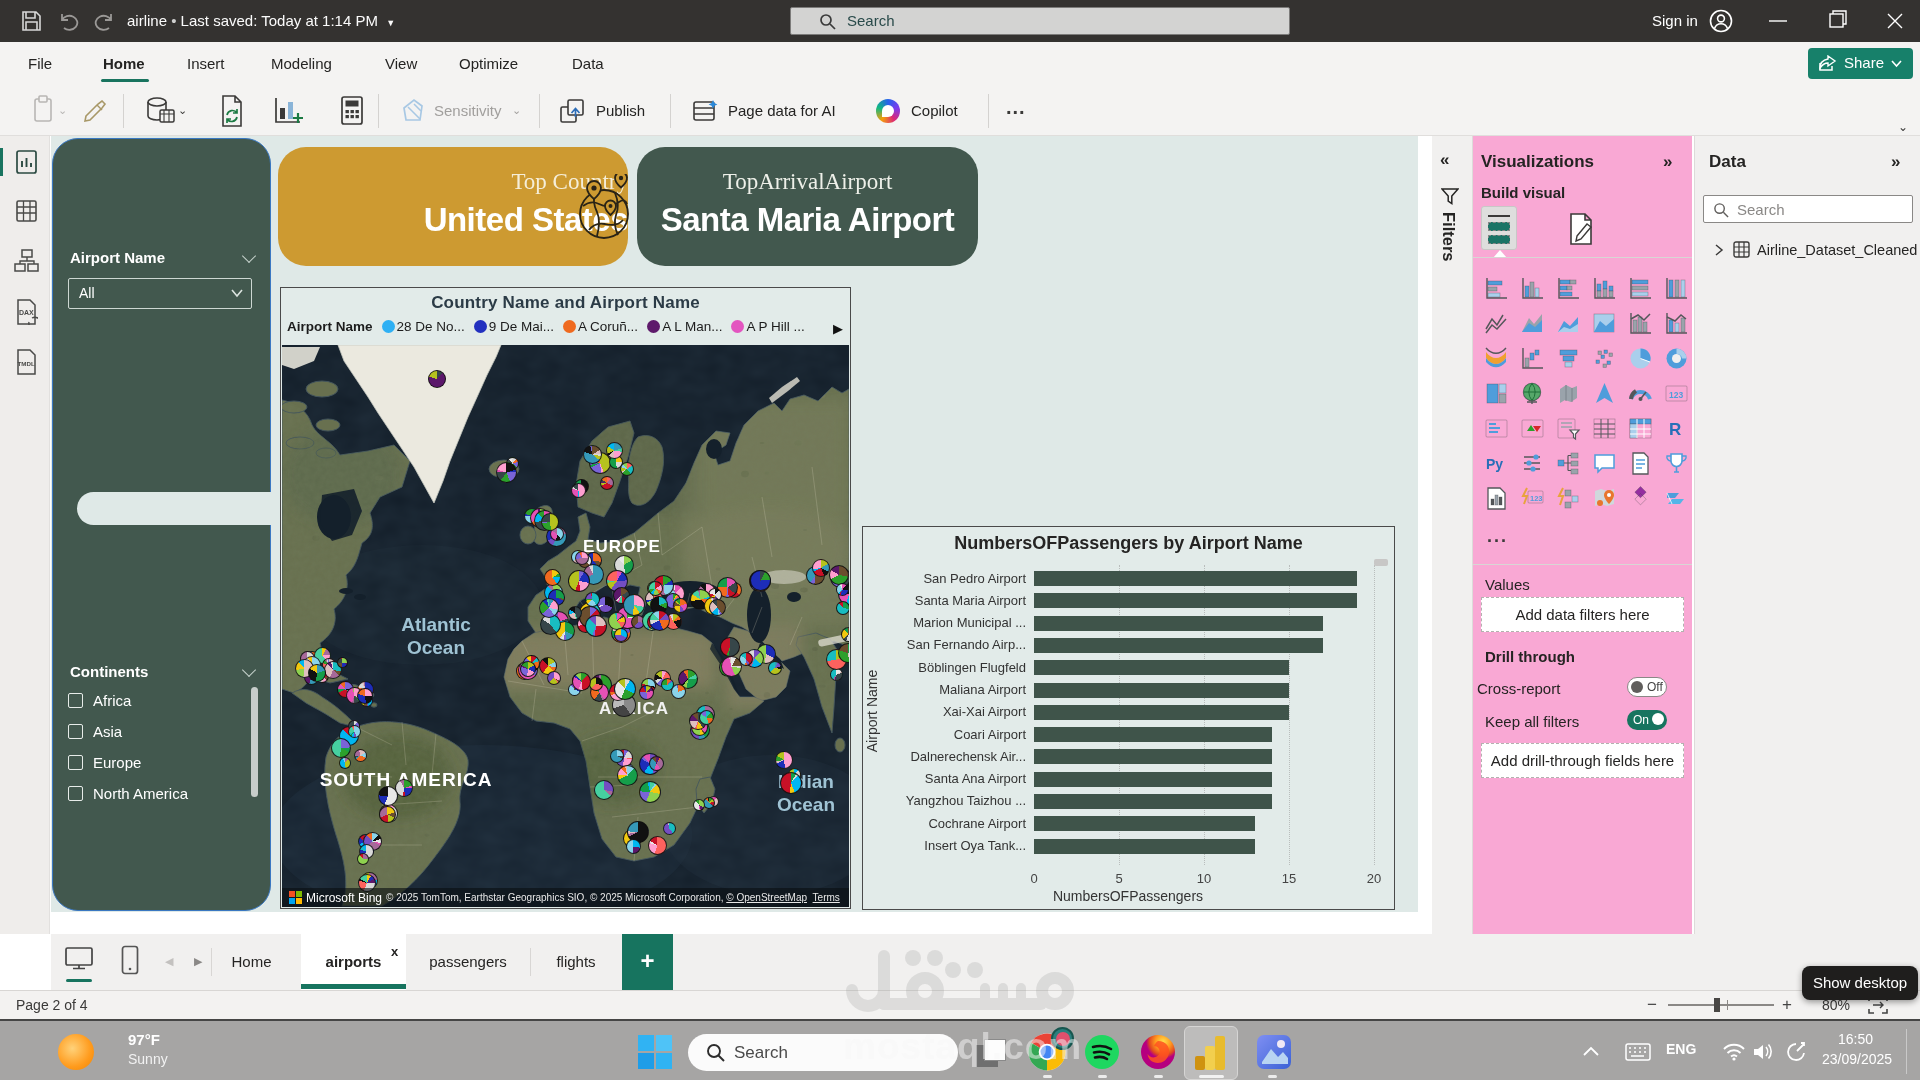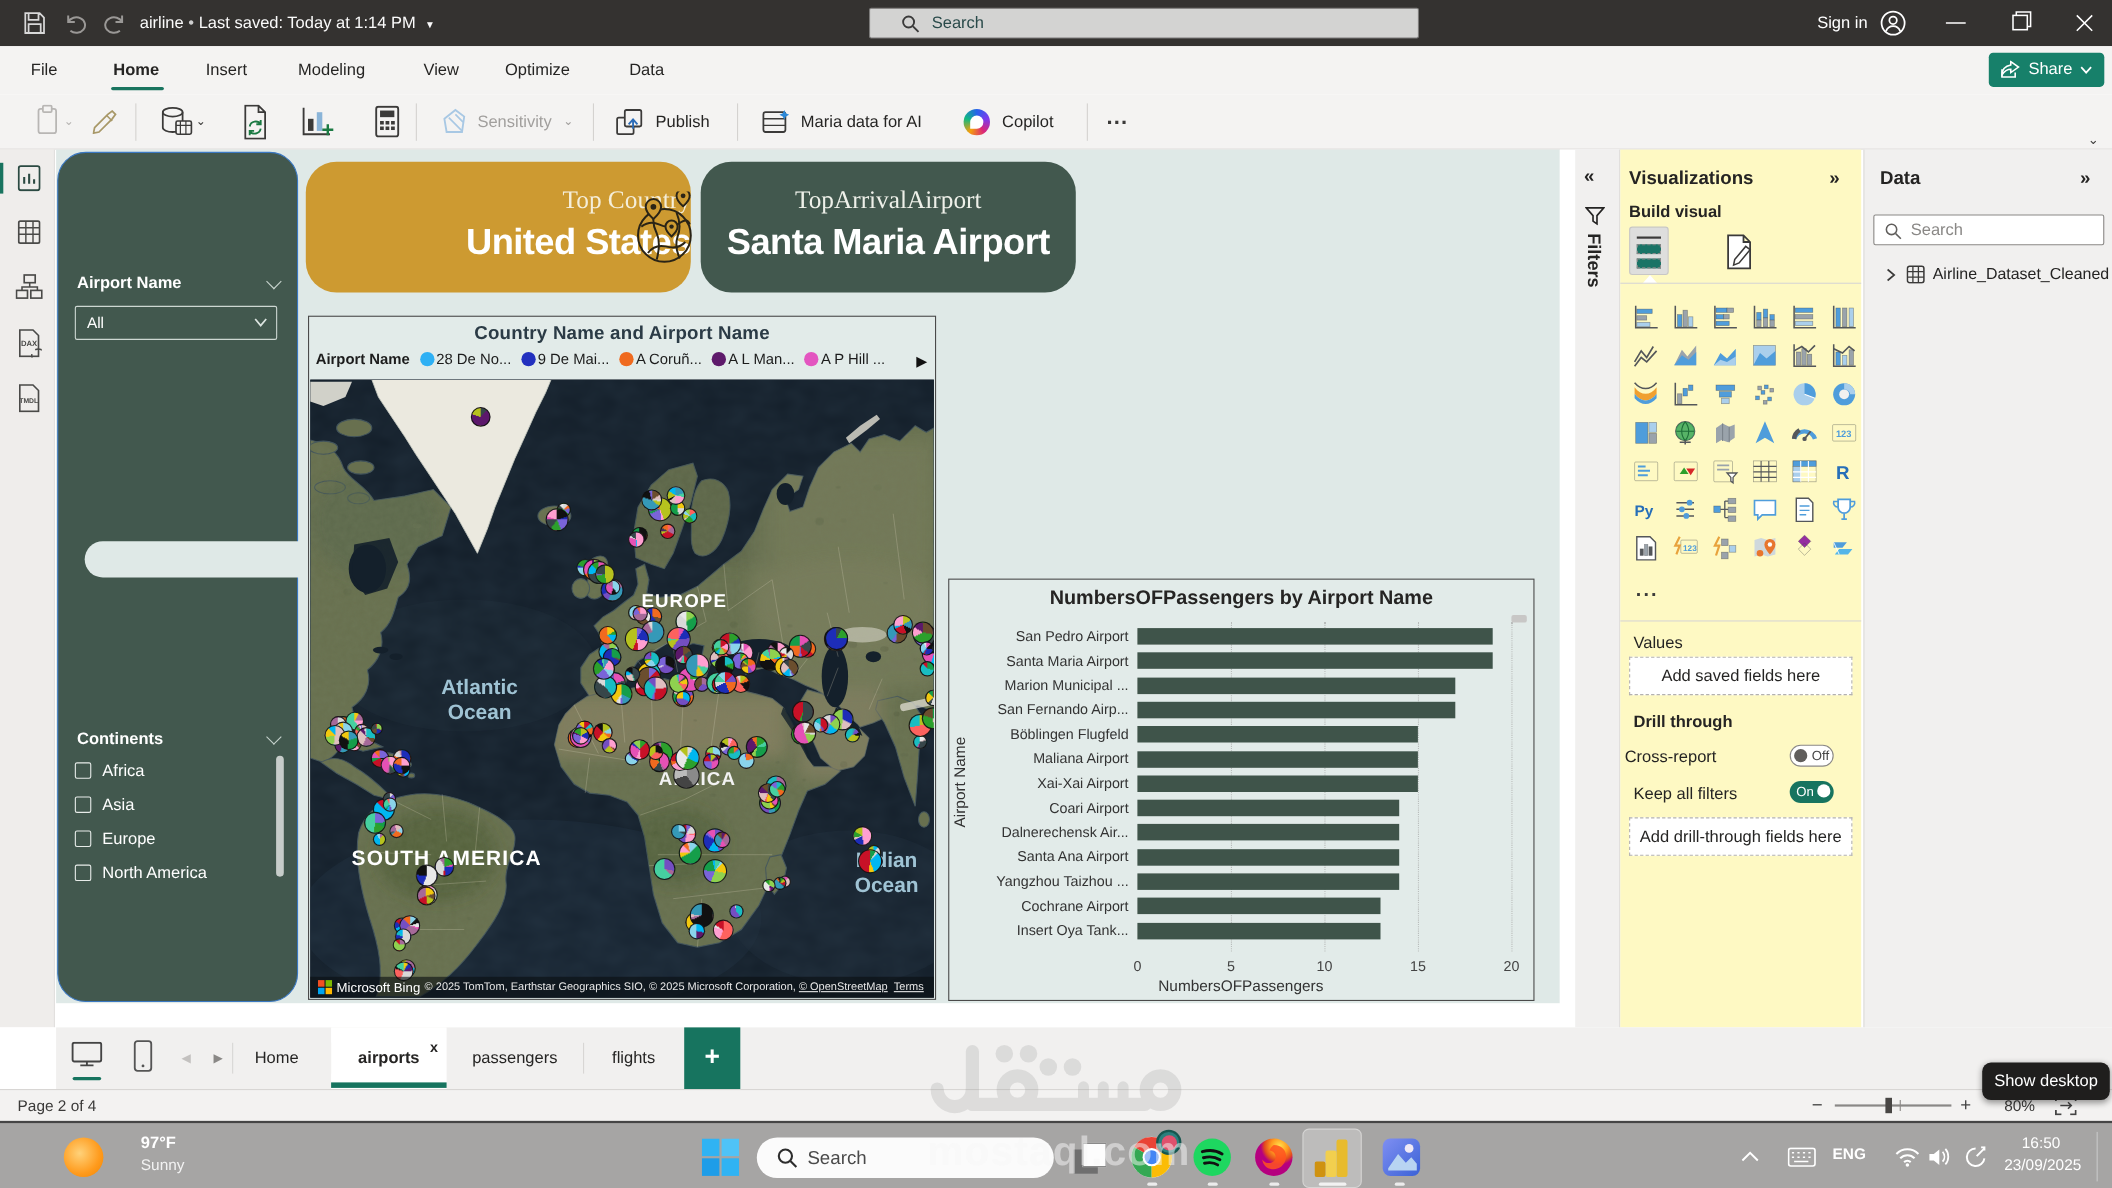--- a/index.html
+++ b/index.html
@@ -51,21 +51,21 @@
 #barvis{position:absolute;left:811px;top:390px;width:533px;height:384px;background:#e2ebe9;border:1px solid #4a4a4a;}
 #bartitle{position:absolute;left:0;top:6px;width:100%;text-align:center;font-size:18px;color:#252423;font-weight:bold;}
 .blab{position:absolute;width:155px;text-align:right;font-size:13px;color:#333;}
 .bar{position:absolute;left:171px;height:15px;background:#3f544a;}
 .gline{position:absolute;width:1px;border-left:1px dotted #b9bdbc;top:38px;height:300px;}
 .xt{position:absolute;top:344px;width:30px;text-align:center;font-size:13px;color:#444;}
 #xtitle{position:absolute;left:100px;top:361px;width:330px;text-align:center;font-size:14px;color:#333;}
 #ytitle{position:absolute;left:-66px;top:176px;width:150px;text-align:center;font-size:14px;color:#333;transform:rotate(-90deg);}
 
 #filtstrip{position:absolute;left:1432px;top:136px;width:41px;height:798px;background:#f1f0ef;border-right:1px solid #dddbd9;}
-#vizpane{position:absolute;left:1473px;top:136px;width:219px;height:798px;background:#fef9c3;}
+#vizpane{position:absolute;left:1473px;top:136px;width:219px;height:798px;background:#f9a8d4;}
 #datapane{position:absolute;left:1694px;top:136px;width:226px;height:798px;background:#f1f0ef;border-left:1px solid #dddbd9;}
 .ptitle{font-size:17px;font-weight:bold;color:#252423;}
 .vicon{position:absolute;width:25px;height:25px;}
 .vicon rect{stroke:rgba(62,66,70,.5);stroke-width:.6;}
 .dashbox{position:absolute;left:8px;width:203px;height:35px;border:1px dashed #b3b1af;background:#fff;text-align:center;font-size:15px;color:#252423;}
 
 .tgl{position:absolute;width:40px;height:20px;border-radius:10px;}
 
 #tabbar{position:absolute;left:51px;top:934px;width:1869px;height:56px;background:#f1f0ef;}
 #tabbarleft{position:absolute;left:0;top:934px;width:51px;height:56px;background:#fff;}
@@ -196,21 +196,21 @@
       <rect x="8" y="3" width="15" height="15" rx="1.5" fill="#f4f3f2" stroke="#3b3a39" stroke-width="1.6"></rect>
       <path d="M15.5 20 v-8 m-4 4 l4 -4.5 4 4.5" fill="none" stroke="#2b6cb8" stroke-width="1.7"></path>
     </svg>
 <div class="rlabel" style="left:596px">Publish</div>
 <div class="rsep" style="left:670px"></div>
 <svg class="abs" style="left:691px;top:12px" width="28" height="26" viewBox="0 0 28 26">
       <rect x="3" y="4" width="20" height="18" rx="2" fill="none" stroke="#3b3a39" stroke-width="1.6"></rect>
       <path d="M3 10 h20 M3 16 h20" stroke="#3b3a39" stroke-width="1.3"></path>
       <path d="M22 2 l1.4 3 3 1.4 -3 1.4 -1.4 3 -1.4 -3 -3 -1.4 3 -1.4 z" fill="#2b88d8"></path>
     </svg>
-<div class="rlabel" style="left:728px">Maria data for AI</div>
+<div class="rlabel" style="left:728px">Page data for AI</div>
 <div class="abs" style="left:876px;top:13px;width:24px;height:24px;border-radius:50%;background:conic-gradient(#2563eb,#7c3aed,#db2777,#f59e0b,#10b981,#2563eb);"></div>
     <div class="abs" style="left:882px;top:19px;width:12px;height:12px;border-radius:50% 50% 50% 0;background:#fff;"></div>
 <div class="rlabel" style="left:911px">Copilot</div>
 <div class="rsep" style="left:988px"></div>
 <div class="abs" style="left:1006px;top:10px;font-size:20px;font-weight:bold;color:#3b3a39;letter-spacing:1px">...</div>
 <div class="abs" style="left:1898px;top:34px;font-size:12px;color:#3b3a39">⌄</div>
 </div>
 
 <div id="leftstrip">
   <div class="abs" style="left:0;top:12px;width:3px;height:28px;background:#19745f"></div>
@@ -957,21 +957,21 @@
       <rect x="9" y="9" width="8" height="8" fill="none" stroke="#952ea0" stroke-width="1.6" transform="rotate(45 12.5 12.5)"></rect>
     </svg>
 <svg class="vicon" style="left:191px;top:350px" width="25" height="25" viewBox="0 0 25 25">
       <path d="M3 7 h12 l-4 5 h-8 z" fill="#4f9ddb"></path>
       <path d="M8 13 h12 l-4 5 h-12 z" fill="#54b5e8"></path>
       <path d="M3 7 l5 11" stroke="#fff" stroke-width="0.8"></path>
     </svg>
   <div class="abs" style="left:14px;top:390px;font-size:18px;font-weight:bold;color:#3b3a39;letter-spacing:2px">...</div>
   <div class="abs" style="left:0px;top:428px;width:219px;height:1px;background:#d8d6d4"></div>
   <div class="abs" style="left:12px;top:440px;font-size:15px;color:#252423">Values</div>
-  <div class="dashbox" style="top:461px;line-height:33px;">Add saved fields here</div>
+  <div class="dashbox" style="top:461px;line-height:33px;">Add data filters here</div>
   <div class="abs" style="left:12px;top:512px;font-size:15px;font-weight:bold;color:#252423">Drill through</div>
   <div class="abs" style="left:4px;top:544px;font-size:15px;color:#252423">Cross-report</div>
   <div class="tgl" style="left:154px;top:541px;background:#fff;border:1px solid #8a8886;">
     <div class="abs" style="left:3px;top:3px;width:12px;height:12px;border-radius:50%;background:#605e5c"></div>
     <div class="abs" style="left:19px;top:2px;font-size:12px;color:#444">Off</div>
   </div>
   <div class="abs" style="left:12px;top:577px;font-size:15px;color:#252423">Keep all filters</div>
   <div class="tgl" style="left:154px;top:574px;background:#17745f;">
     <div class="abs" style="left:6px;top:3px;font-size:12px;color:#fff">On</div>
     <div class="abs" style="left:25px;top:3px;width:12px;height:12px;border-radius:50%;background:#fff"></div>

